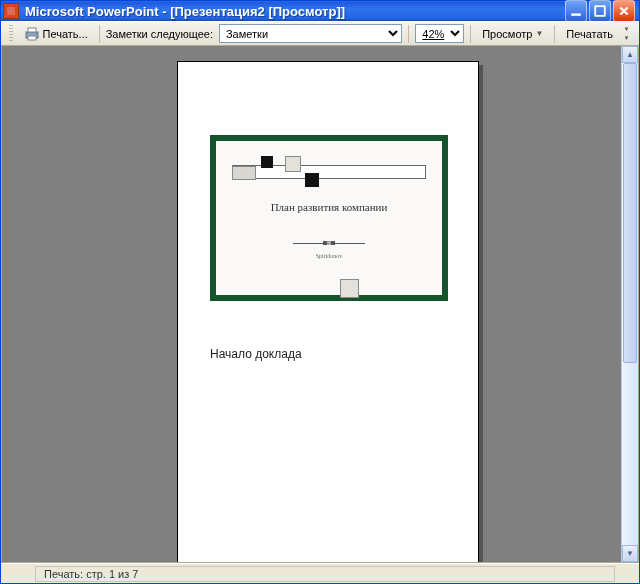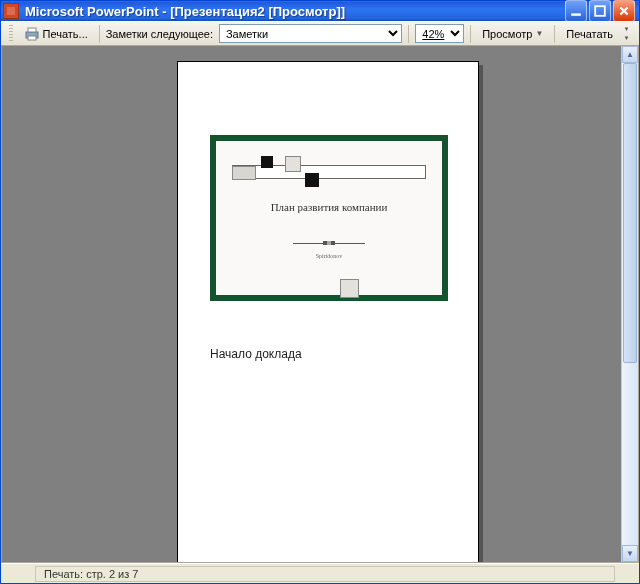--- a/index.html
+++ b/index.html
@@ -172,17 +172,17 @@
       <div class="scroll-track">
         <div class="scroll-thumb"></div>
       </div>
       <div class="scroll-btn">▼</div>
     </div>
   </div>
 
   <div class="statusbar">
     <span class="status-spacer"></span>
     <div class="status-seg">
-      <span>Печать: стр. 2 из 7</span>
+      <span>Печать: стр. 1 из 7</span>
     </div>
   </div>
 
 </div>
 
 </body></html>

